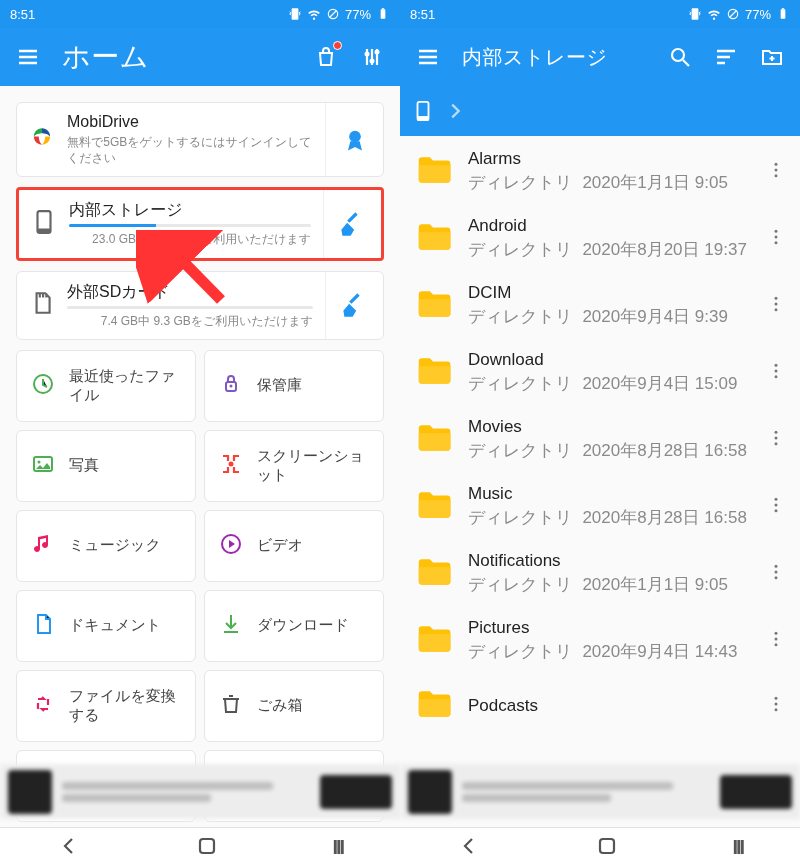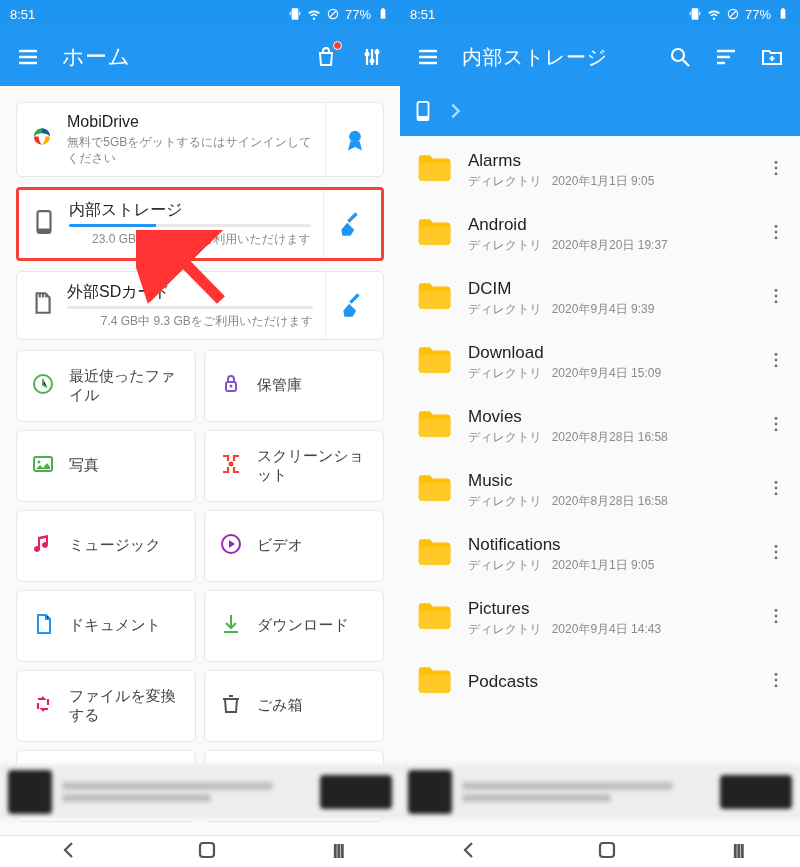--- a/index.html
+++ b/index.html
@@ -32,21 +32,21 @@
   
   .appbar {
     height: 58px;
     background:#2196f3;
     display:flex;
     align-items:center;
     padding:0 8px;
     color:#fff;
     gap:6px;
   }
-  .appbar .title { font-size:22px; font-weight:400; flex:1; margin-left:8px; letter-spacing:0.5px; }
+  .appbar .title { font-size:28px; font-weight:400; flex:1; margin-left:8px; letter-spacing:0.5px; }
   .appbar .title.small { font-size:20px; }
   .icon-btn { width:40px; height:40px; display:flex; align-items:center; justify-content:center; position:relative; }
   .icon-btn svg { width:24px; height:24px; }
   .badge { position:absolute; top:4px; right:4px; width:9px; height:9px; border-radius:50%; background:#f44336; border:1.5px solid #fff; }
 
   
   .breadcrumb {
     height:50px;
     background:#2196f3;
     display:flex; align-items:center;
@@ -91,38 +91,38 @@
 
   
   .list { padding:2px 0; }
   .row {
     display:flex; align-items:center; padding:11px 14px;
     gap:16px;
   }
   .row .folder-icon svg { width:38px; height:38px; }
   .row .info { flex:1; }
   .row .info .fname { font-size:17px; color:#222; }
-  .row .info .fmeta { font-size:12px; color:#8a8a8a; margin-top:2px; }
+  .row .info .fmeta { font-size:17px; color:#8a8a8a; margin-top:2px; }
   .row .info .fmeta .sep { display:inline-block; width:10px; }
   .row .more svg { width:20px; height:20px; }
 
   
   .adbar {
     position:absolute; bottom:48px; left:0; right:0; height:55px;
     background:#ededed; display:flex; align-items:center; padding:0 8px; gap:10px;
     filter: blur(2px);
   }
   .adbar .thumb { width:44px; height:44px; background:#222; border-radius:4px; }
   .adbar .txt { flex:1; }
   .adbar .line { height:8px; background:#bfbfbf; border-radius:3px; margin:4px 0; }
   .adbar .btn { width:72px; height:34px; background:#222; border-radius:4px; }
 
   
   .navbar {
-    position:absolute; bottom:0; left:0; right:0; height:32px;
+    position:absolute; bottom:0; left:0; right:0; height:40px;
     background:#fff; border-top:1px solid #e0e0e0;
     display:flex; align-items:center; justify-content:space-around;
     color:#555;
   }
   .navbar svg { width:24px; height:24px; }
   .navbar .recent { font-size:20px; letter-spacing:-2px; font-weight:600; }
 
   
   .arrow {
     position:absolute; left:136px; top:230px; width:100px; height:80px;

